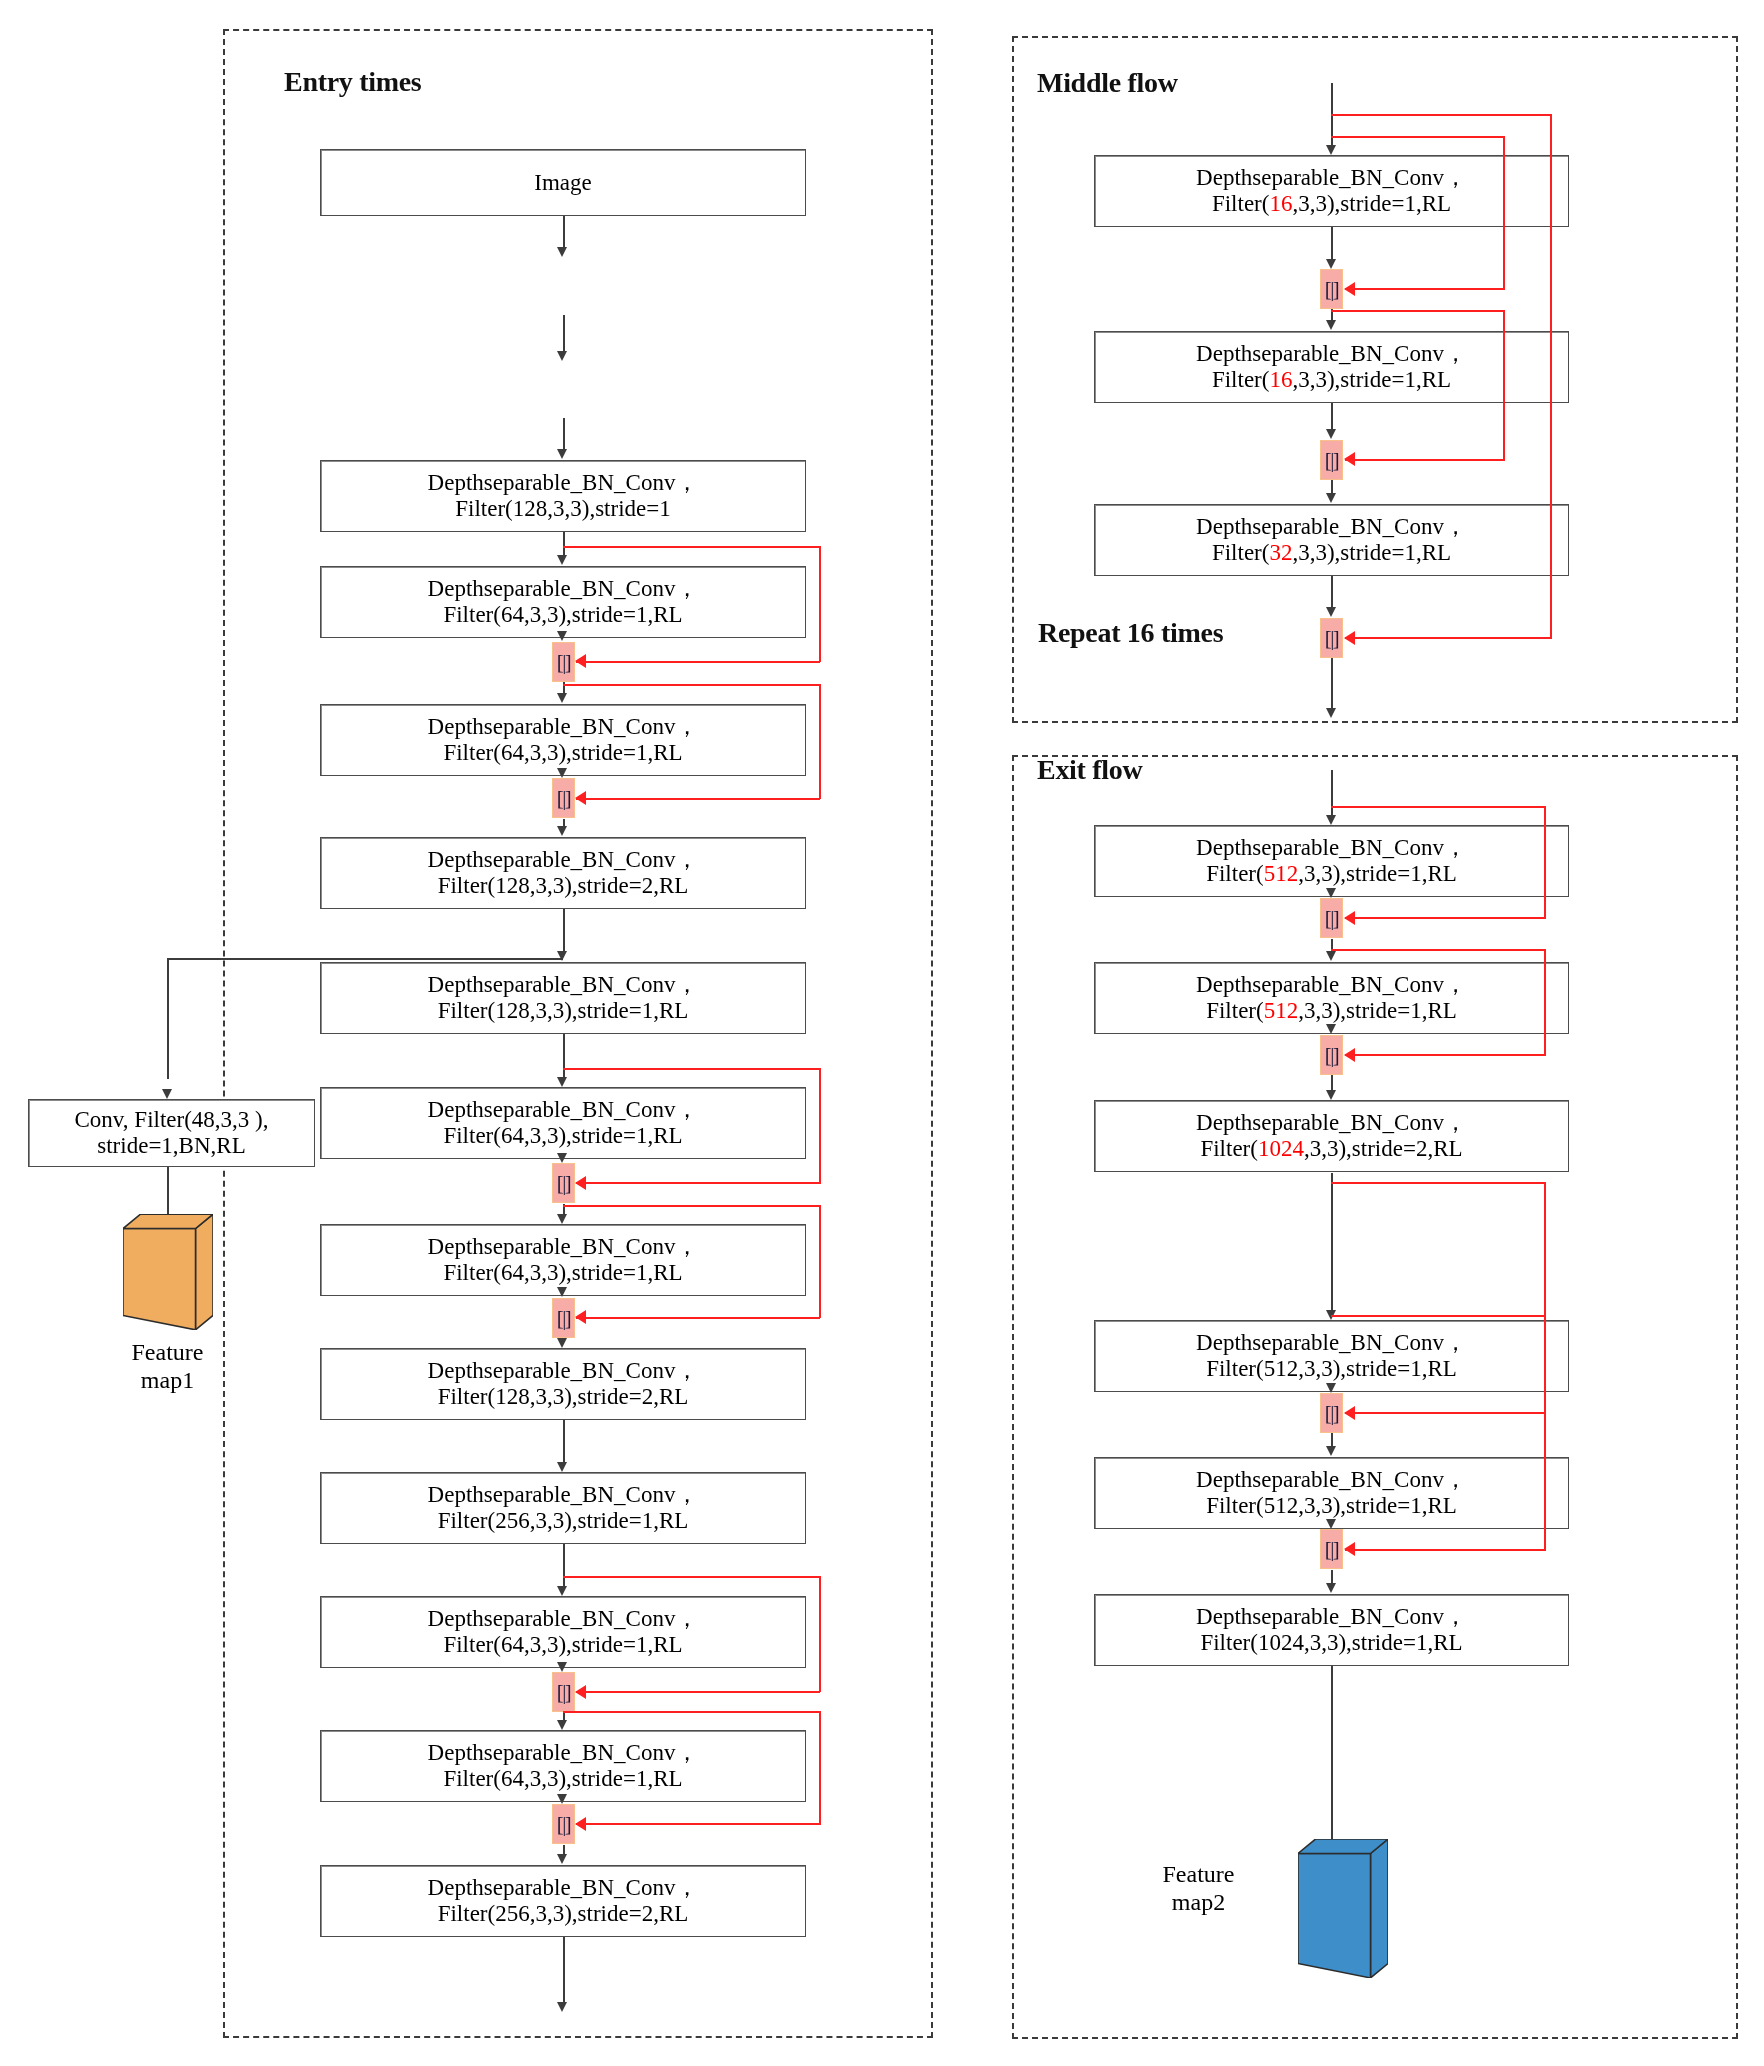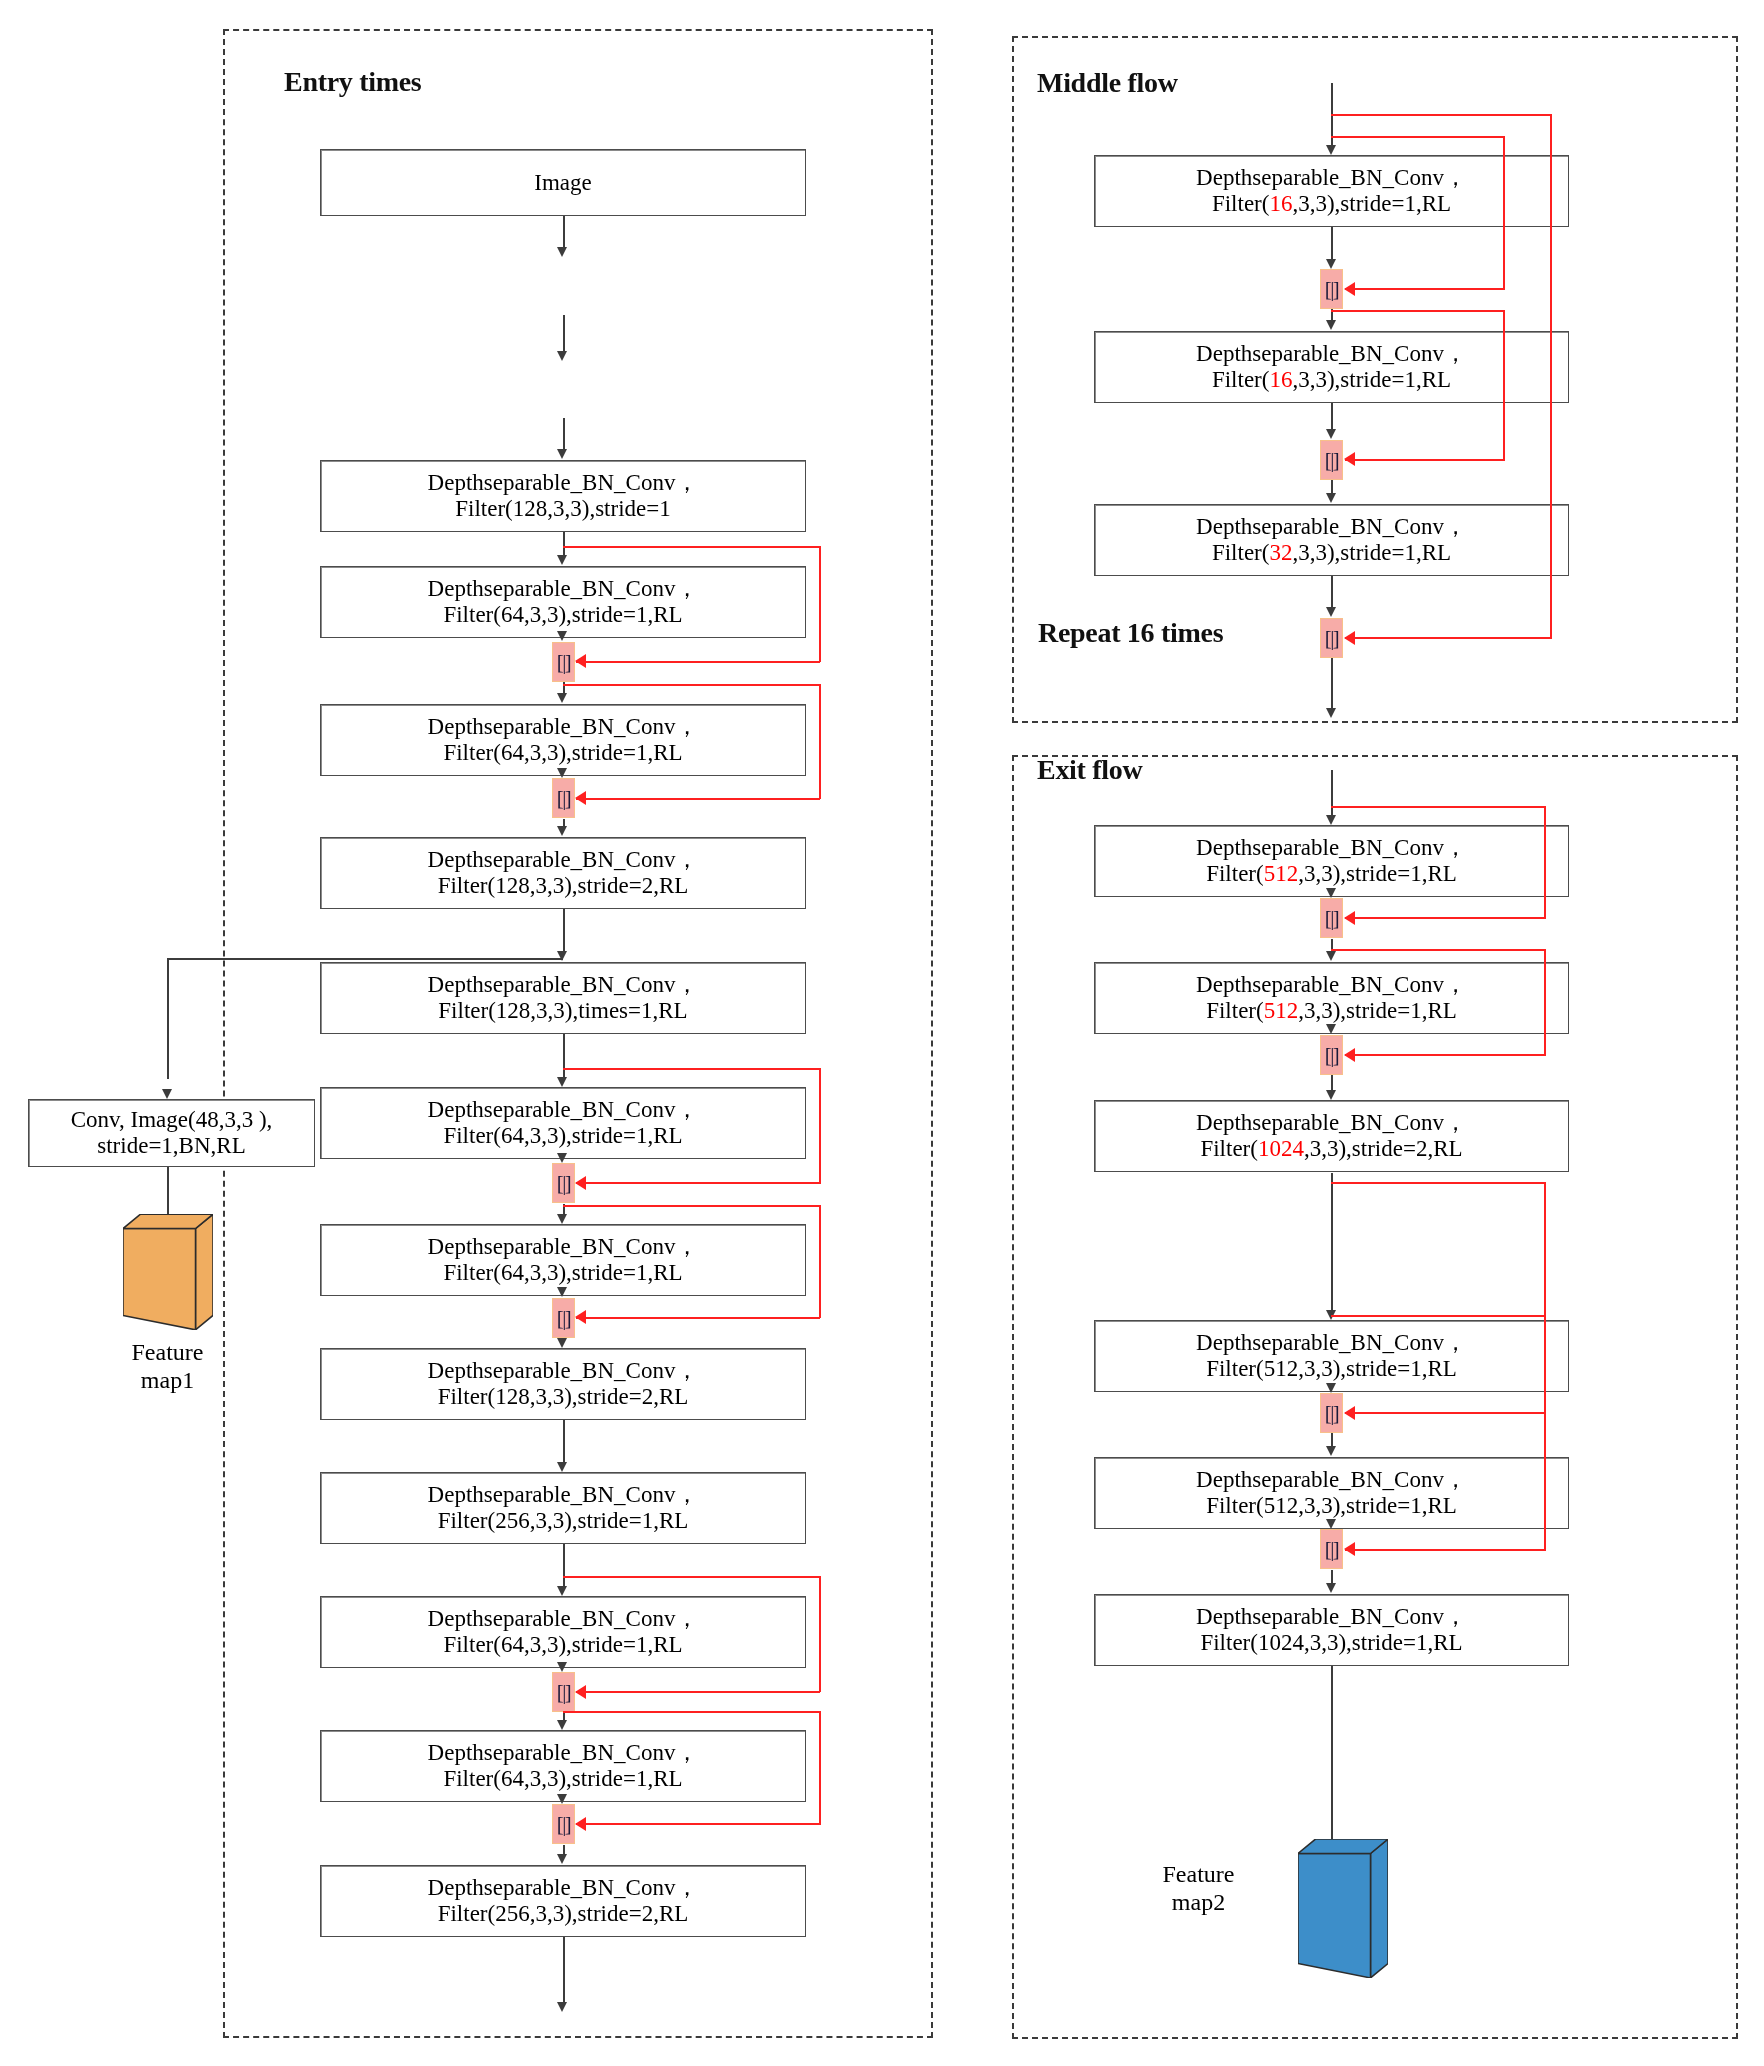--- a/index.html
+++ b/index.html
@@ -83,21 +83,21 @@
     </div>
     <div class="box" style="left: 320px; top: 837px; width: 486px; height: 72px; font-size: 23px;">
       <div>
         <span class="t">Depthseparable_BN_Conv，</span>
         <span class="t">Filter(128,3,3),stride=2,RL</span>
       </div>
     </div>
     <div class="box" style="left: 320px; top: 962px; width: 486px; height: 72px; font-size: 23px;">
       <div>
         <span class="t">Depthseparable_BN_Conv，</span>
-        <span class="t">Filter(128,3,3),times=1,RL</span>
+        <span class="t">Filter(128,3,3),stride=1,RL</span>
       </div>
     </div>
     <div class="box" style="left: 320px; top: 1087px; width: 486px; height: 72px; font-size: 23px;">
       <div>
         <span class="t">Depthseparable_BN_Conv，</span>
         <span class="t">Filter(64,3,3),stride=1,RL</span>
       </div>
     </div>
     <div class="box" style="left: 320px; top: 1224px; width: 486px; height: 72px; font-size: 23px;">
       <div>
@@ -217,21 +217,21 @@
     <div class="rarrow-left" style="left: 575px; top: 1685px;"></div>
     <div class="rh" style="left: 563px; top: 1711px; width: 258px;"></div>
     <div class="rv" style="left: 819px; top: 1711px; height: 114px;"></div>
     <div class="rh" style="left: 576px; top: 1823px; width: 244px;"></div>
     <div class="rarrow-left" style="left: 575px; top: 1817px;"></div>
     <div class="hline" style="left: 168px; top: 958px; width: 395px;"></div>
     <div class="vline" style="left: 167px; top: 958px; height: 121px;"></div>
     <div class="arrowdown" style="left: 162px; top: 1089px;"></div>
     <div class="box" style="left: 28px; top: 1099px; width: 287px; height: 68px; font-size: 23px;">
       <div>
-        <span class="t">Conv, Image(48,3,3 ),</span>
+        <span class="t">Conv, Filter(48,3,3 ),</span>
         <span class="t">stride=1,BN,RL</span>
       </div>
     </div>
     <div class="vline" style="left: 167px; top: 1167px; height: 63px;"></div>
     <div class="arrowdown" style="left: 162px; top: 1240px;"></div>
     <svg width="90" height="116" class="slab" style="left: 123px; top: 1214px; position: absolute;" viewBox="0 0 175 225">
       <polygon points="141,28 175,0 175,197 141,225" fill="#f0ad60" stroke="#2c2c2c" stroke-width="3"></polygon>
       <polygon points="0,28 141,28 141,225 0,197" fill="#f0ad60" stroke="#2c2c2c" stroke-width="3"></polygon>
       <polygon points="0,28 34,0 175,0 141,28" fill="#f0ad60" stroke="#2c2c2c" stroke-width="3"></polygon>
     </svg>

